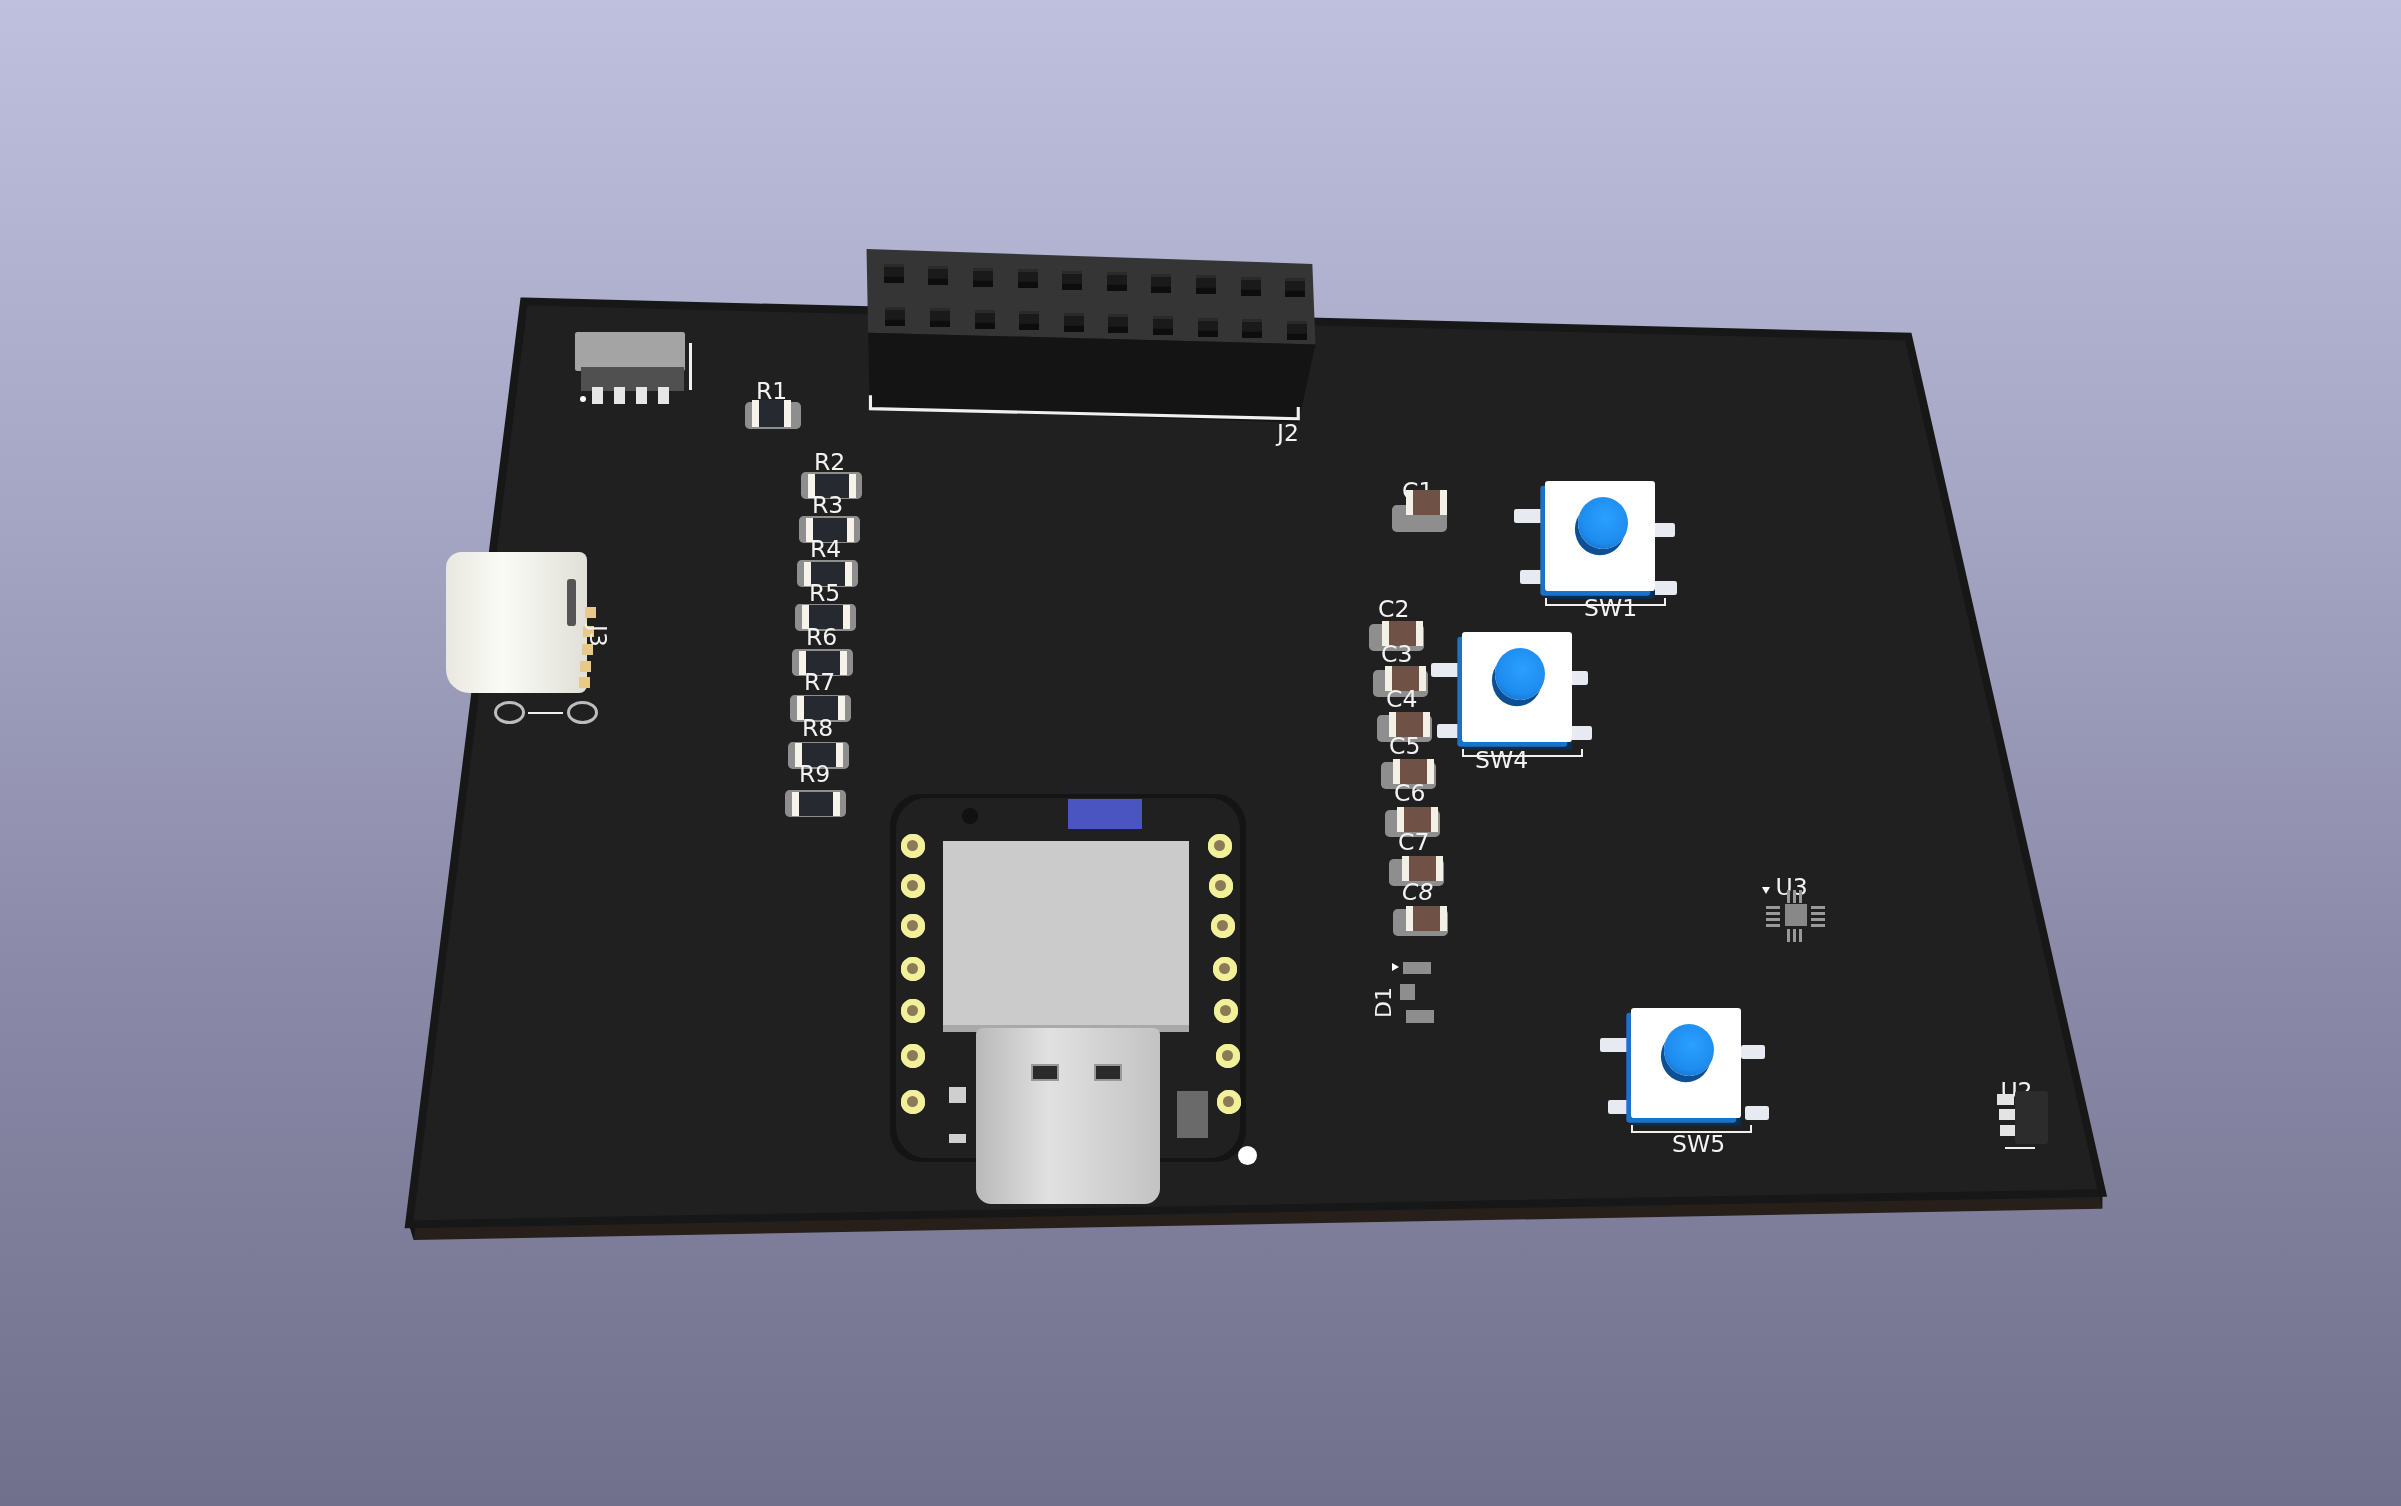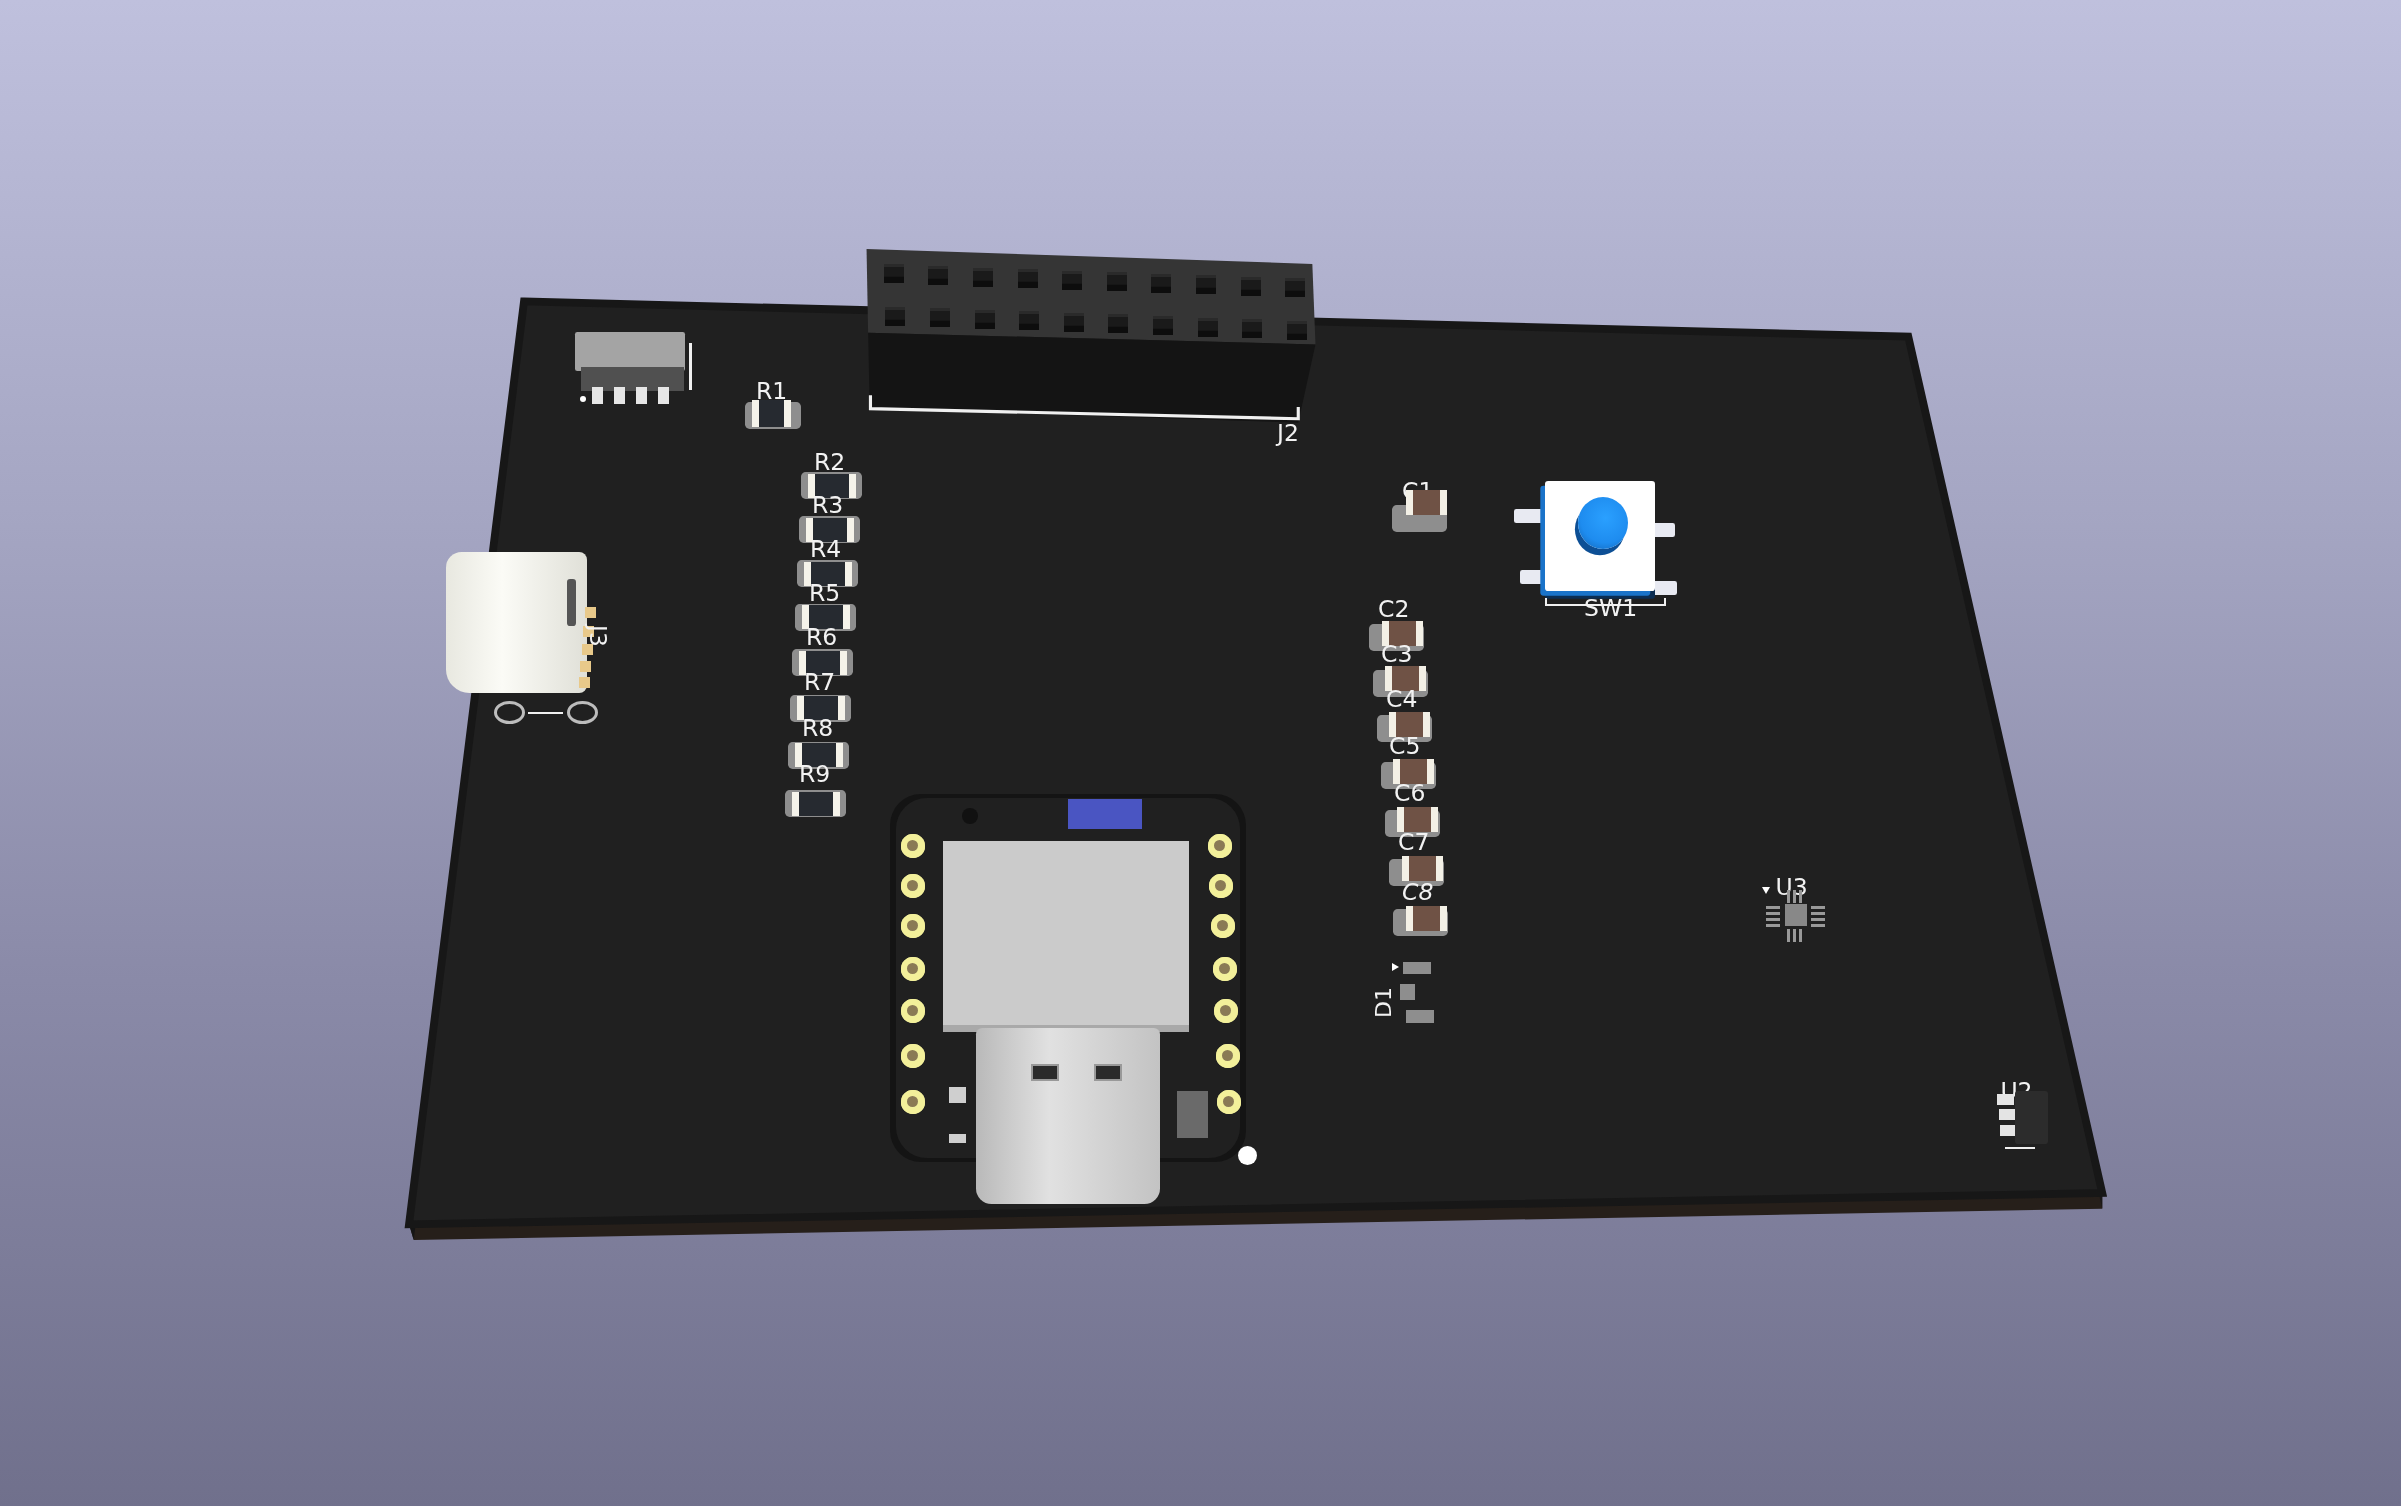--- a/index.html
+++ b/index.html
@@ -214,23 +214,43 @@
     <div class="leg" style="left:0;top:36px;"></div>
       <div class="leg" style="left:6.3px;top:97px;"></div>
     <div class="leg" style="left:137px;top:50px;width:23.5px;"></div>
       <div class="leg" style="left:139px;top:108px;width:23.5px;"></div>
     <div class="base"></div>
       <div class="cap"></div>
     <div class="bracket"></div>
     <span class="silk" style="left:70px;top:124px;">SW1</span>
   </div>
 
-
-
-
+  <div class="sw" style="left:1431px;top:624px;">
+    <div class="leg" style="left:0;top:39px;"></div>
+      <div class="leg" style="left:6.3px;top:100px;"></div>
+    <div class="leg" style="left:133px;top:47px;width:23.5px;"></div>
+      <div class="leg" style="left:137px;top:102px;width:23.5px;"></div>
+    <div class="base"></div>
+      <div class="cap"></div>
+    <div class="bracket"></div>
+    <span class="silk" style="left:44px;top:125px;">SW4</span>
+  </div>
+
+
+
+  <div class="sw" style="left:1600px;top:1000px;">
+    <div class="leg" style="left:0;top:38px;"></div>
+      <div class="leg" style="left:7.8px;top:100px;"></div>
+    <div class="leg" style="left:141px;top:45px;width:23.5px;"></div>
+      <div class="leg" style="left:145px;top:106px;width:23.5px;"></div>
+    <div class="base"></div>
+      <div class="cap"></div>
+    <div class="bracket"></div>
+    <span class="silk" style="left:72px;top:133px;">SW5</span>
+  </div>
 
   <div class="abs" style="left:1760px;top:860px;width:70px;height:86px;">
     <span class="silk" style="left:15.6px;top:0;margin-top:16px;">U3</span>
     <div class="abs" style="left:6.3px;top:30px;width:58px;height:52px;">
       <div class="abs" style="left:19px;top:14px;width:22px;height:22px;background:#888;"></div>
       <div class="abs" style="left:0;top:15.6px;width:14px;height:3.1px;background:#999;"></div>
       <div class="abs" style="left:0;top:22px;width:14px;height:3.1px;background:#999;"></div>
       <div class="abs" style="left:0;top:28px;width:14px;height:3.1px;background:#999;"></div>
       <div class="abs" style="left:0;top:34px;width:14px;height:3.1px;background:#999;"></div>
       <div class="abs" style="left:45px;top:15.6px;width:14px;height:3.1px;background:#999;"></div>

